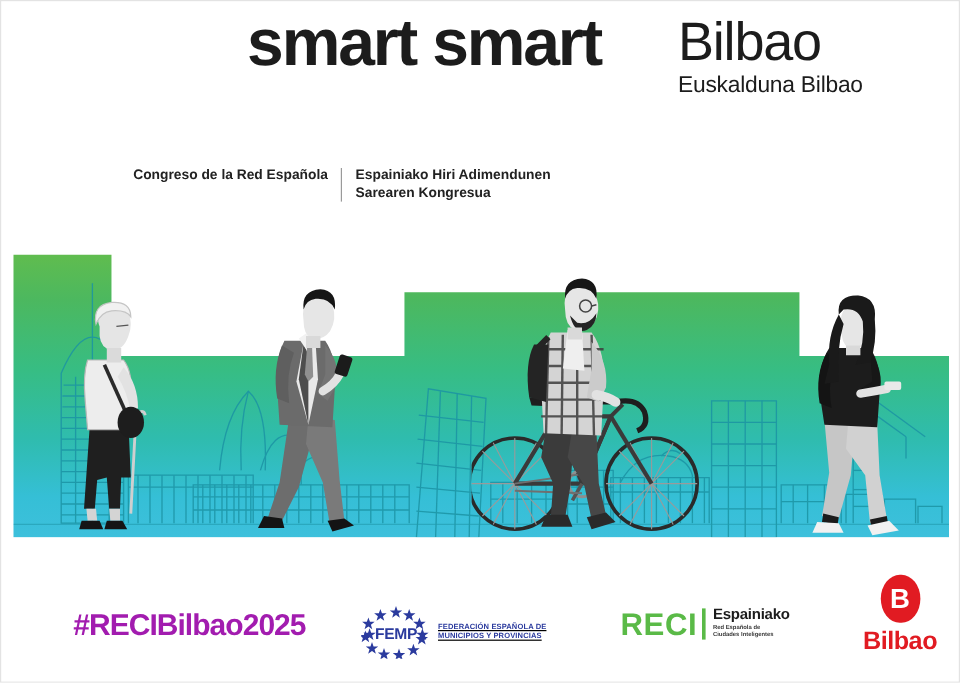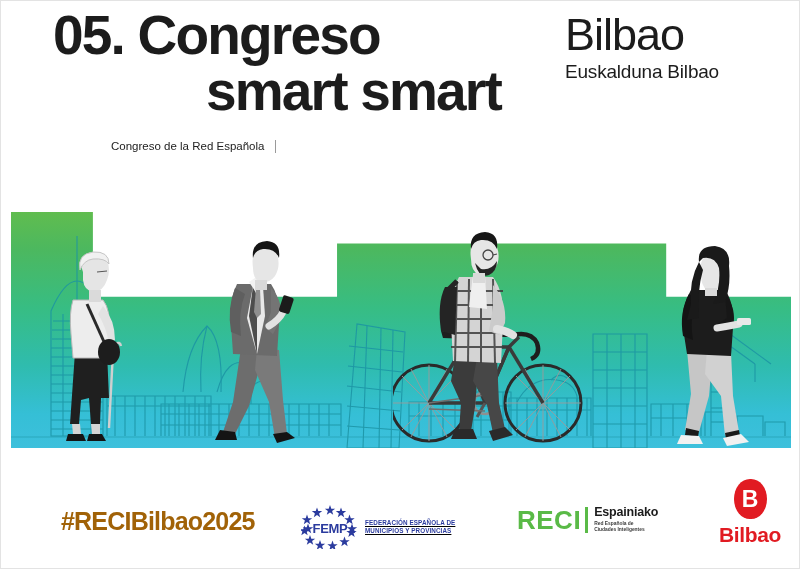--- a/index.html
+++ b/index.html
@@ -13,21 +13,21 @@
   
   .header{position:absolute;left:0;top:0;width:800px;height:190px;}
 
   .title-left{position:absolute;left:52px;top:6px;width:450px;}
   .t-line{font-weight:700;font-size:55px;line-height:56px;color:#1c1c1c;
           letter-spacing:-1.8px;white-space:nowrap;}
   .t-line.l1{text-align:left;}
   .t-line.l2{text-align:right;padding-right:2px;}
 
   .subtitle{position:absolute;left:110px;top:138px;display:flex;align-items:flex-start;}
-  .sub-es{text-align:right;font-size:11.5px;line-height:15px;font-weight:400;color:#222;}
+  .sub-es{text-align:right;font-size:11.5px;line-height:15px;font-weight:700;color:#222;}
   .sub-div{width:1px;align-self:stretch;background:#9a9a9a;margin:1px 11px 1px 11px;}
   .sub-eu{text-align:left;font-size:11.5px;line-height:15px;font-weight:600;color:#222;}
 
   .title-right{position:absolute;left:564px;top:10px;text-align:left;}
   .tr-city{font-size:45px;line-height:48px;font-weight:400;color:#1c1c1c;letter-spacing:-1px;}
   .tr-date{font-size:25px;line-height:31px;font-weight:400;color:#1c1c1c;letter-spacing:-0.3px;}
   .tr-venue{font-size:19px;line-height:26px;font-weight:400;color:#1c1c1c;letter-spacing:-0.2px;}
 
   
   .art{position:absolute;left:10px;top:205px;width:780px;height:242px;}
@@ -42,21 +42,21 @@
                              84.0% 15.5%, 84.0% 37.5%, 100% 37.5%, 100% 100%, 0% 100%);}
   .skyline svg{display:block;width:780px;height:242px;}
 
   
   .fig{position:absolute;filter:grayscale(1);}
 
   
   .footer{position:absolute;left:0;top:470px;width:800px;height:99px;}
 
   .hashtag{position:absolute;left:60px;top:36px;font-size:25px;font-weight:600;
-           color:#a16207;letter-spacing:-0.8px;}
+           color:#a21caf;letter-spacing:-0.8px;}
 
   .femp{position:absolute;left:300px;top:33px;display:flex;align-items:center;text-decoration:underline;}
   .femp-mark{position:relative;width:58px;height:45px;}
   .femp-text{margin-left:6px;font-size:6.3px;line-height:7.6px;font-weight:700;
              color:#2b3b9e;letter-spacing:0.1px;}
 
   .reci{position:absolute;left:516px;top:35px;display:flex;align-items:center;}
   .reci-word{font-size:26px;font-weight:700;color:#5aba47;letter-spacing:0.5px;line-height:26px;}
   .reci-bar{width:3px;height:26px;background:#5aba47;margin:0 6px 0 4px;}
   .reci-right{display:flex;flex-direction:column;justify-content:center;}
@@ -70,29 +70,32 @@
   .bilbao-word{margin-top:4px;font-size:21px;font-weight:700;color:#e11b22;letter-spacing:-0.4px;}
 </style>
 </head>
 <body>
 
 <div id="poster">
 
   <div class="header">
 
     <div class="title-left">
-      <div class="t-line l1">05. Congreso</div>
       <div class="t-line l2">smart smart</div>
     </div>
 
     <div class="subtitle">
       <div class="sub-es">
         <div>Congreso de la Red Española</div>
       </div>
       <div class="sub-div"></div>
+      <div class="sub-eu">
+        <div>Espainiako Hiri Adimendunen</div>
+        <div>Sarearen Kongresua</div>
+      </div>
     </div>
 
     <div class="title-right">
       <div class="tr-city">Bilbao</div>
       <div class="tr-venue">Euskalduna Bilbao</div>
     </div>
   </div>
 
   <div class="art">
 

